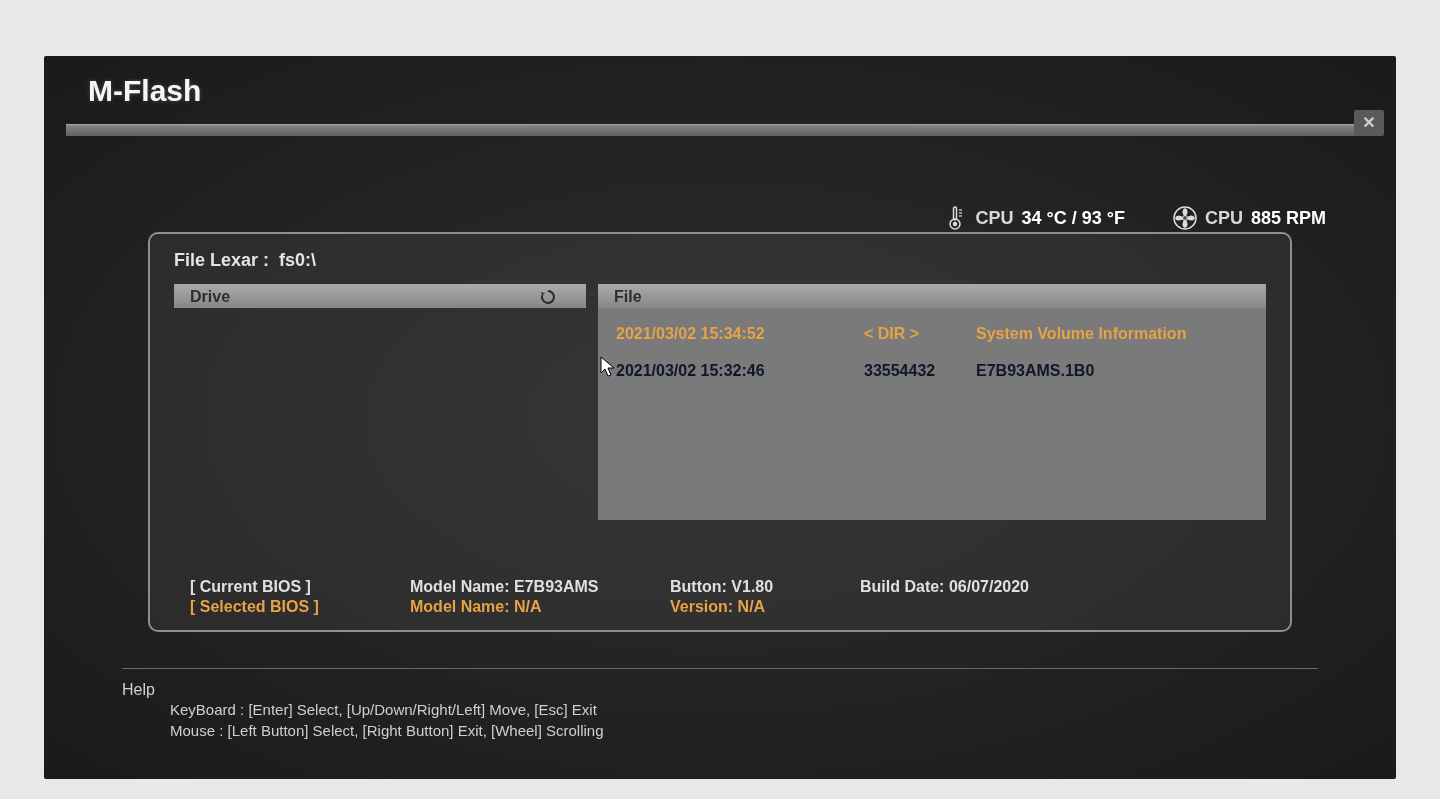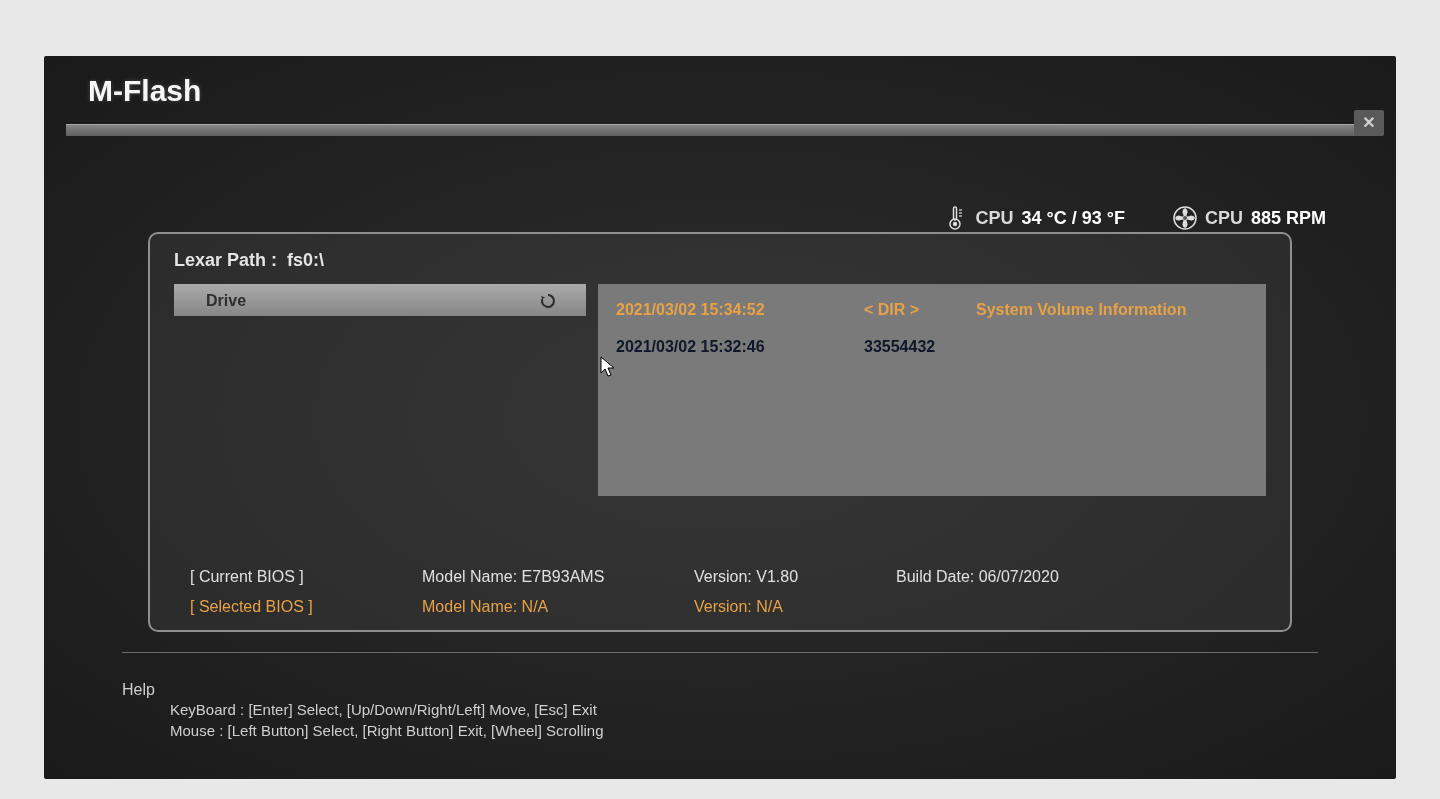--- a/index.html
+++ b/index.html
@@ -72,25 +72,25 @@
     }
     .columns {
       position: absolute;
       top: 50px; left: 24px; right: 24px;
       display: flex; gap: 12px;
     }
     .col { flex: 0 0 auto; }
     .col-drive { width: 412px; }
     .col-file  { flex: 1; }
     .col-header {
-      height: 32px;
+      height: 24px;
       background: linear-gradient(#aaaaaa, #868686);
       color: #2e2e2e;
       font-size: 16px; font-weight: bold;
-      padding: 2px 28px 0 32px;
+      padding: 2px 28px 0 16px;
       display: flex; align-items: center; justify-content: space-between;
     }
     .col-body {
       background: #7a7a7a;
       height: 212px;
       font-size: 16px;
       overflow: hidden;
     }
     .drive-row {
       padding: 4px 28px;
@@ -112,31 +112,30 @@
     .refresh-icon {
       width: 20px; height: 20px;
       display: inline-flex; align-items: center; justify-content: center;
       cursor: pointer;
     }
     .bios-info {
       position: absolute;
       bottom: 14px; left: 40px; right: 40px;
       display: grid;
       grid-template-columns: 220px 260px 190px auto;
-      font-size: 16px; font-weight: normal;
+      font-size: 16px; font-weight: bold;
       row-gap: 2px;
-      gap: 12px;
     }
     .bi-cur { color: #e0e0e0; }
     .bi-sel { color: #e8a246; }
     .help-panel {
       position: absolute;
       bottom: 38px; left: 78px; right: 78px;
       border-top: 1px solid #6a6a6a;
-      padding-top: 28px;
+      padding-top: 12px;
     }
     .help-title {
       font-size: 16px; color: #cfcfcf;
     }
     .help-lines {
       margin-left: 48px; margin-top: 0;
       font-size: 15px; color: #cfcfcf;
       line-height: 1.4;
     }
     .cursor {
@@ -185,56 +184,60 @@
             <circle cx="12" cy="12" r="2.5" fill="#555" stroke="#ddd"></circle>
           </svg>
       </span>
       <span class="status-label">CPU</span>
       <span class="status-value">885 RPM</span>
     </div>
   </div>
 
   <div class="main-panel">
     <div class="file-path">
-      <span>Lexar Path :</span>
+      <span>File Lexar :</span>
       &nbsp;<span>fs0:\</span>
     </div>
 
     <div class="columns">
       <div class="col col-drive">
         <div class="col-header">
           <span>Drive</span>
           <span class="refresh-icon">
             <svg width="16" height="16" viewBox="0 0 16 16">
                 <path d="M8 2 A6 6 0 1 1 2.3 6" fill="none" stroke="#2b2b2b" stroke-width="2"></path>
                 <path d="M1 3 L2.3 6 L5.2 4.5 Z" fill="#2b2b2b"></path>
               </svg>
           </span>
         </div>
       </div>
 
       <div class="col col-file">
+        <div class="col-header">
+          <span>File</span>
+        </div>
         <div class="col-body">
           <div class="file-row selected">
             <span>2021/03/02 15:34:52</span>
             <span class="file-size-dir">&lt; DIR &gt;</span>
             <span>System Volume Information</span>
           </div>
           <div class="file-row">
             <span>2021/03/02 15:32:46</span>
             <span class="file-size-dir">33554432</span>
+            <span>E7B93AMS.1B0</span>
           </div>
         </div>
       </div>
     </div>
 
     <div class="bios-info">
       <span class="bi-cur">[ Current BIOS ]</span>
       <span class="bi-cur">Model Name: E7B93AMS</span>
-      <span class="bi-cur">Version: V1.80</span>
+      <span class="bi-cur">Button: V1.80</span>
       <span class="bi-cur">Build Date: 06/07/2020</span>
 
       <span class="bi-sel">[ Selected BIOS ]</span>
       <span class="bi-sel">Model Name: N/A</span>
       <span class="bi-sel">Version: N/A</span>
     </div>
   </div>
 
   <div class="help-panel">
     <div class="help-title">Help</div>

